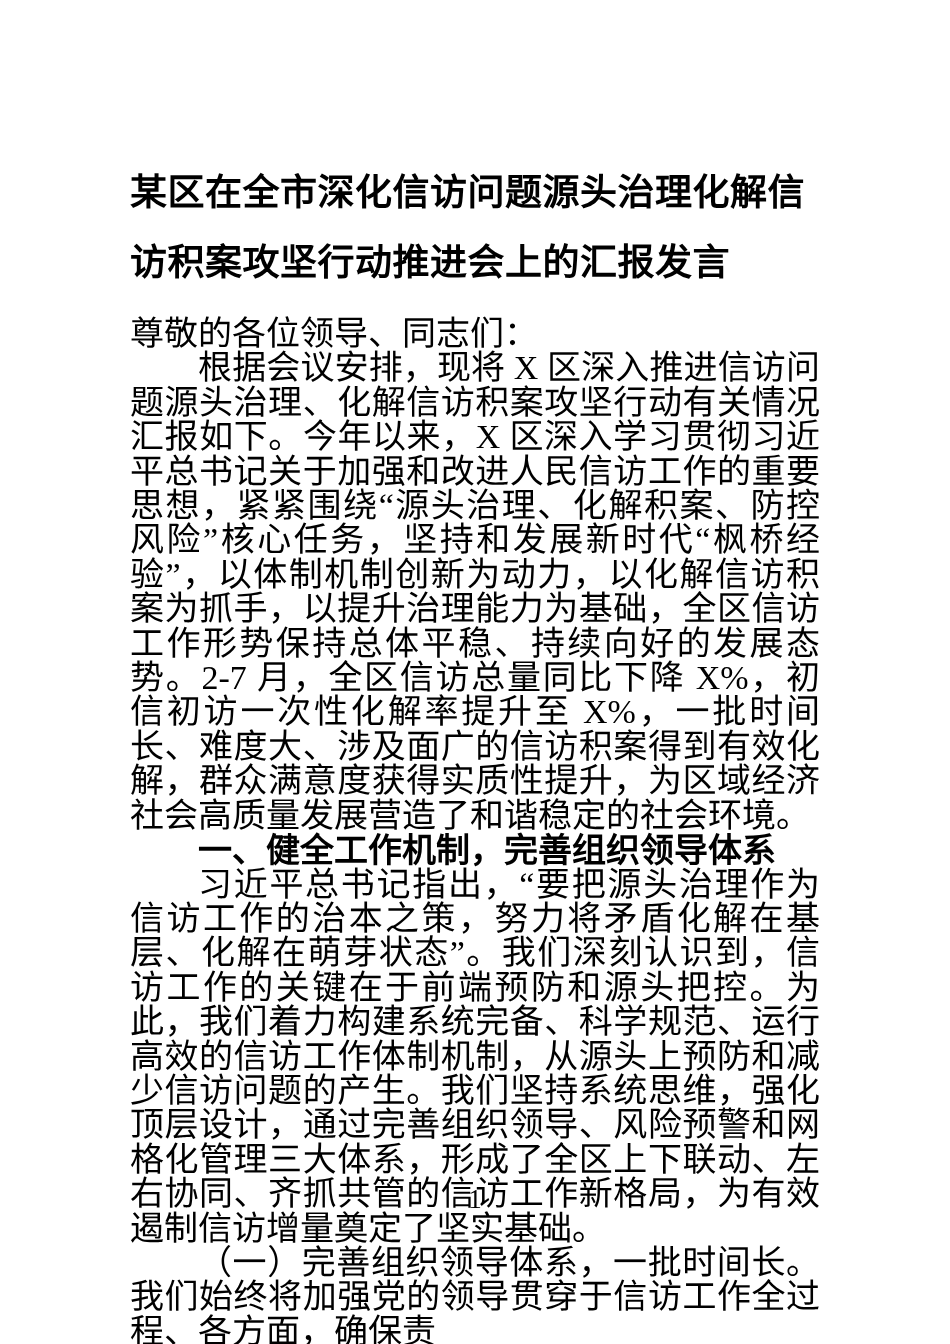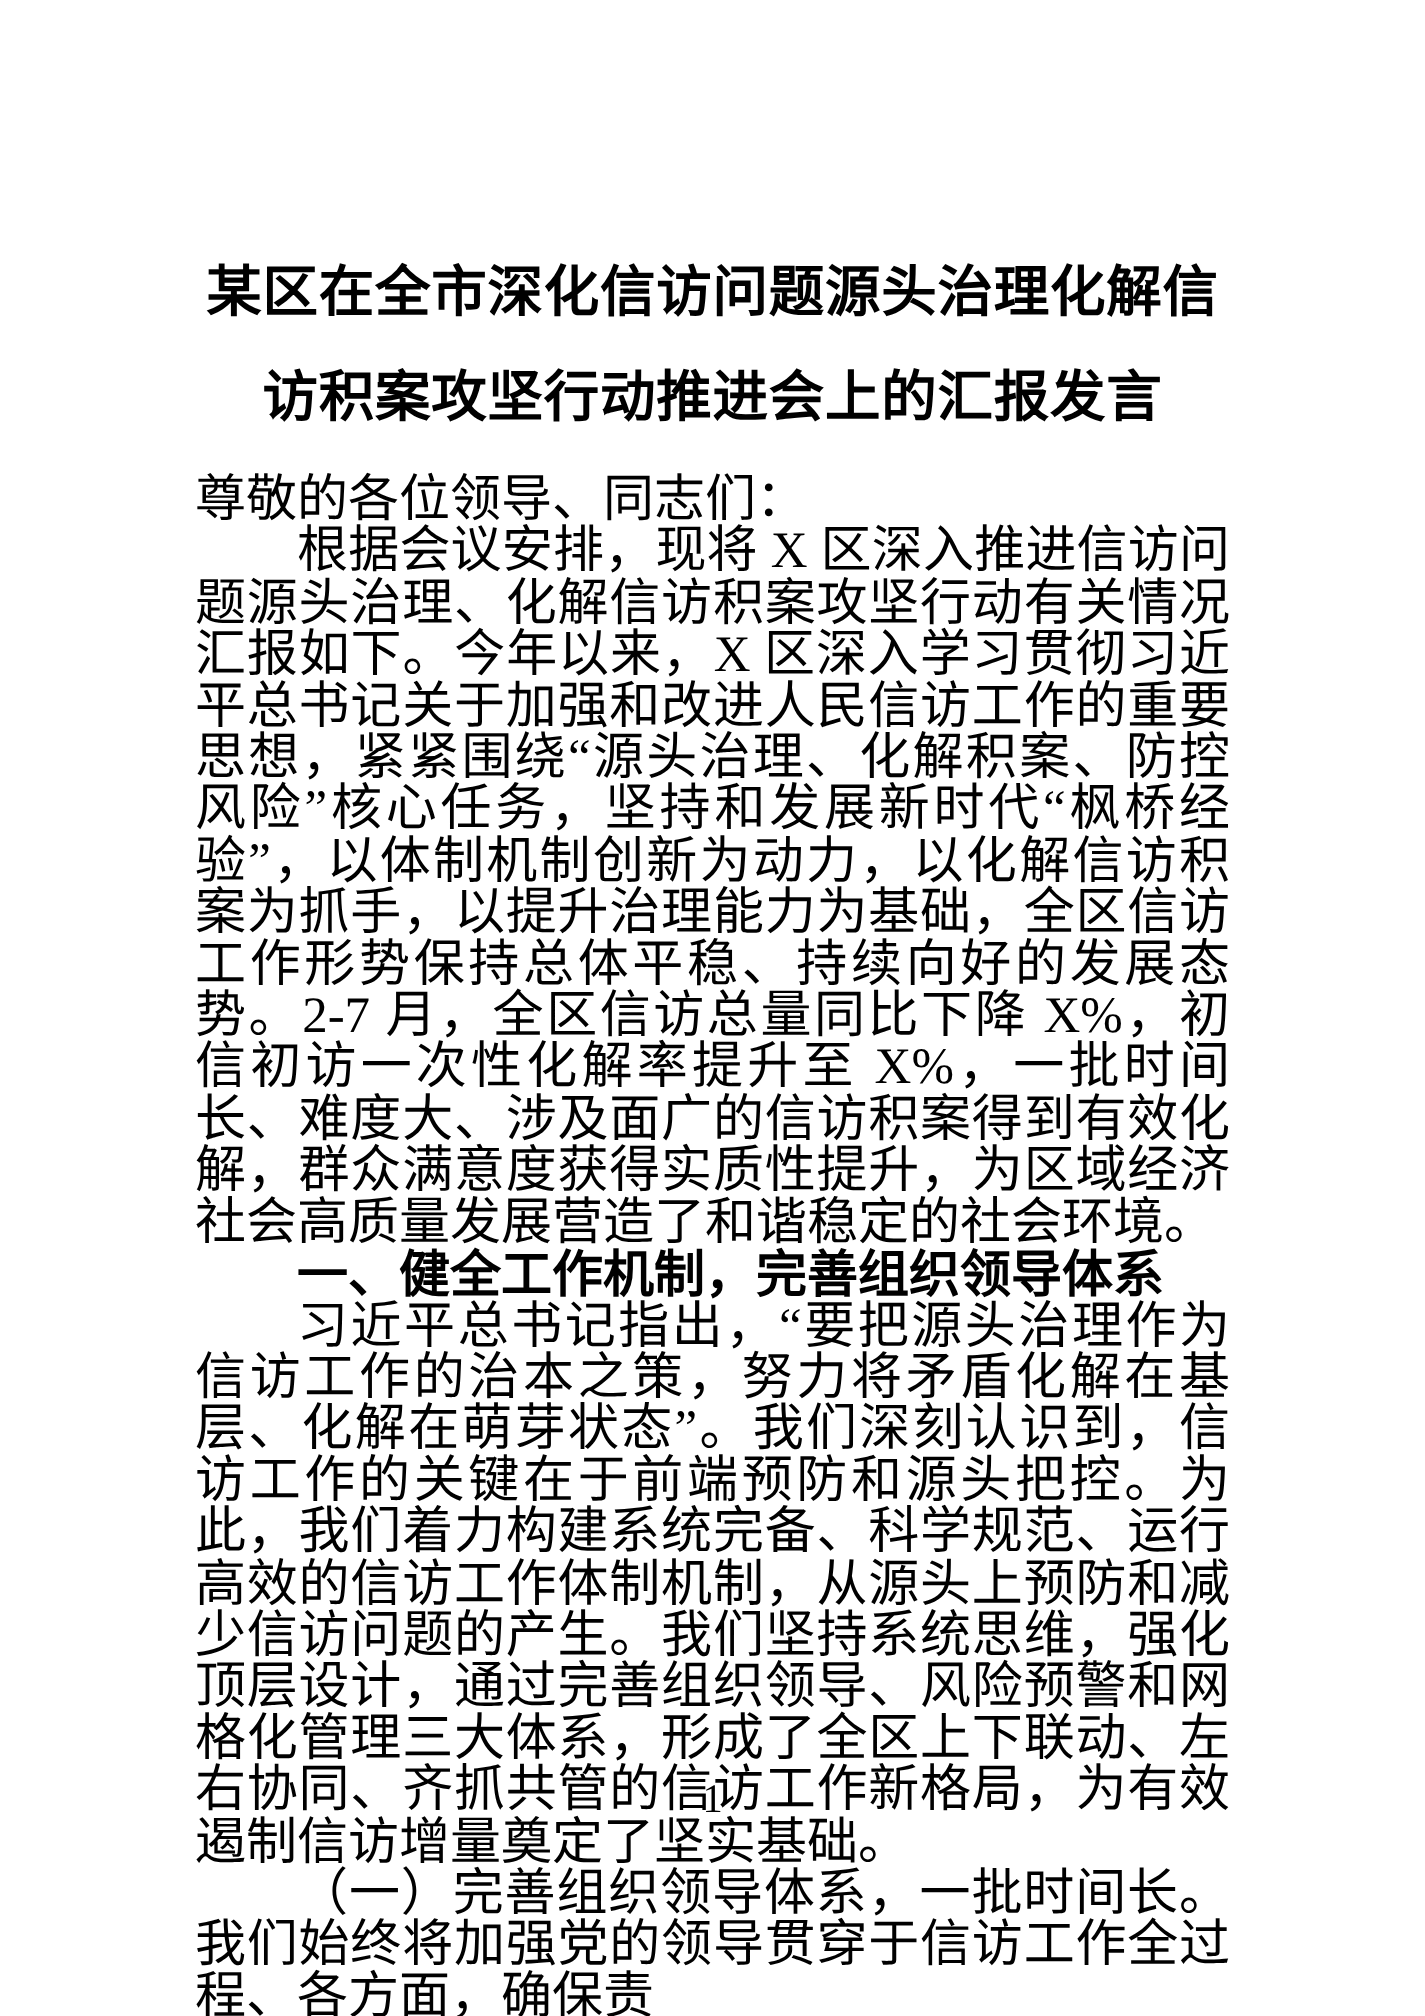--- a/index.html
+++ b/index.html
@@ -13,25 +13,25 @@
     height: 1344px;
     margin: 0 auto;
     background: #ffffff;
     color: #000000;
     box-sizing: border-box;
     padding: 160px 130px 0 130px;
     overflow: hidden;
   }
   .doc-title {
     margin: 0;
-    font-family: Liberation Sans, sans-serif;
+    font-family: Liberation Mono, monospace;
     font-weight: 700;
     font-size: 37px;
     line-height: 70px;
-    text-align: center;
+    text-align: left;
     letter-spacing: 0.5px;
   }
   .doc-body {
     margin-top: 17px;
     font-family: "Liberation Serif", serif;
     font-size: 34px;
     line-height: 34.4px;
     text-align: justify;
     word-break: break-all;
   }

